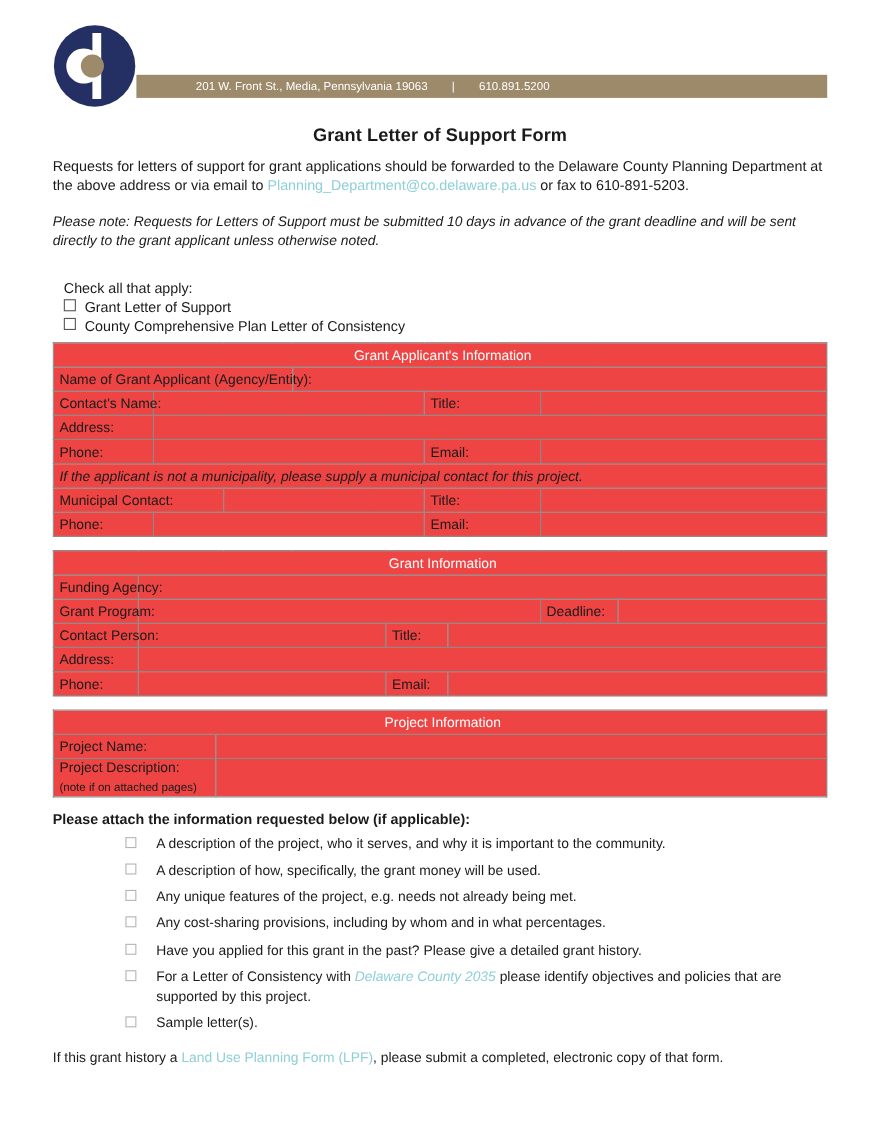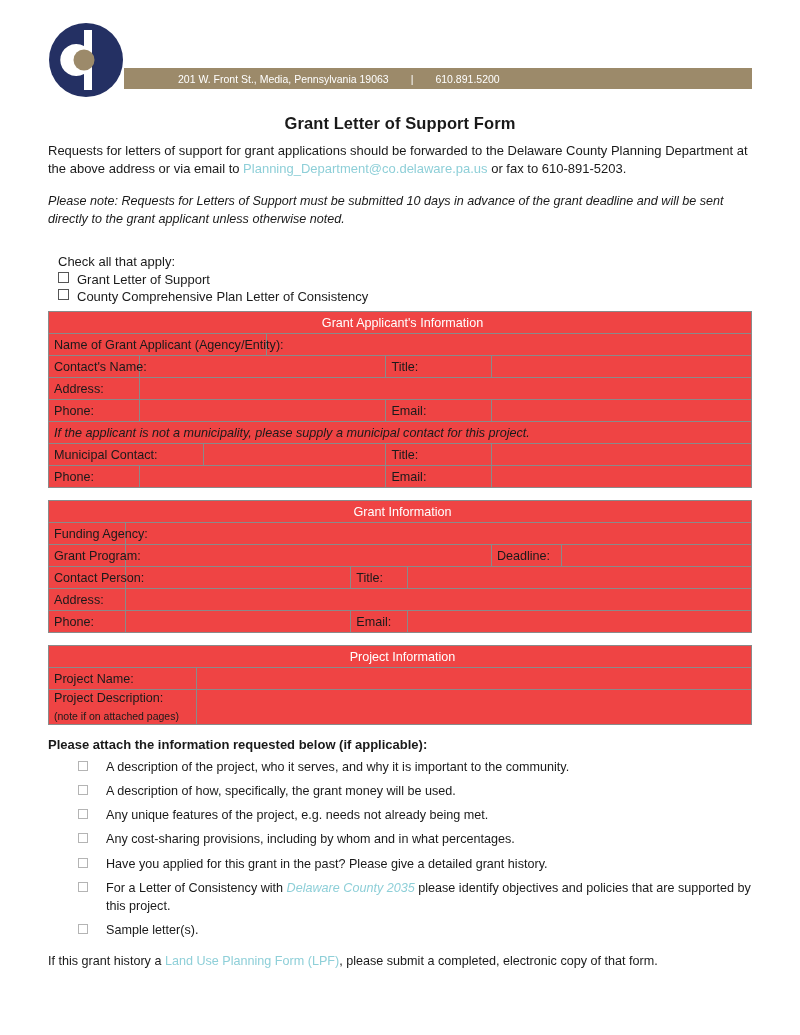--- a/index.html
+++ b/index.html
@@ -192,20 +192,21 @@
     list-style: none;
     margin: 0 0 12px 0;
     padding: 0 0 0 30px;
   }
   ul.attach li {
     font-size: 12.6px;
     line-height: 1.45;
     margin-bottom: 6px;
     position: relative;
     padding-left: 28px;
+    margin-left: 36px;
   }
   ul.attach li .bullet-box {
     position: absolute;
     left: 0;
     top: 3px;
     width: 8px;
     height: 8px;
     border: 1px solid #b4b4b4;
   }
   p.closing {

